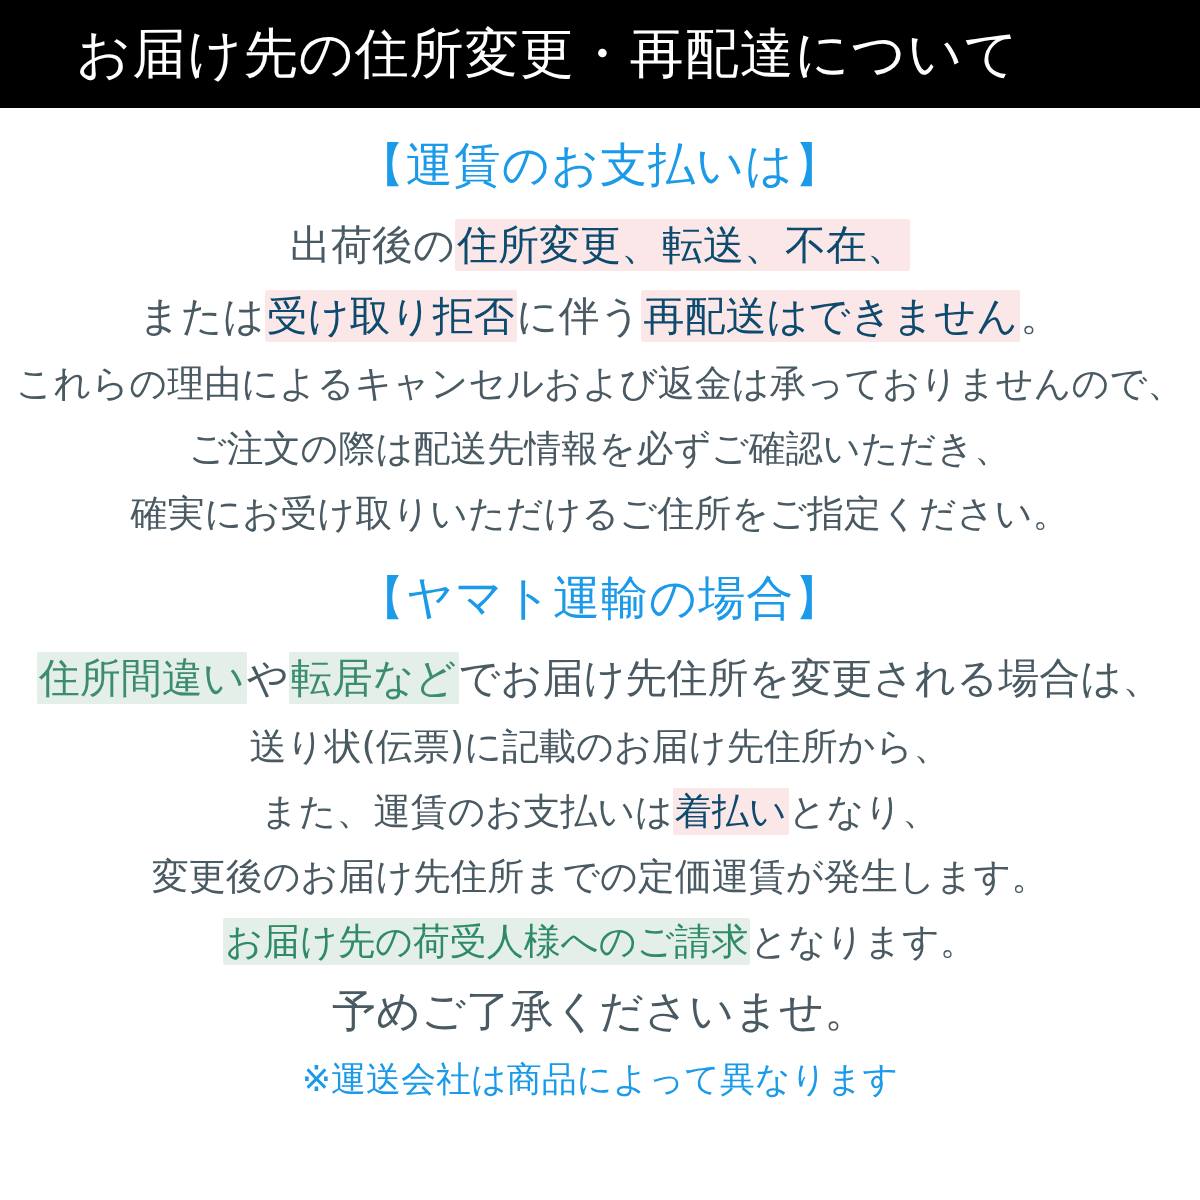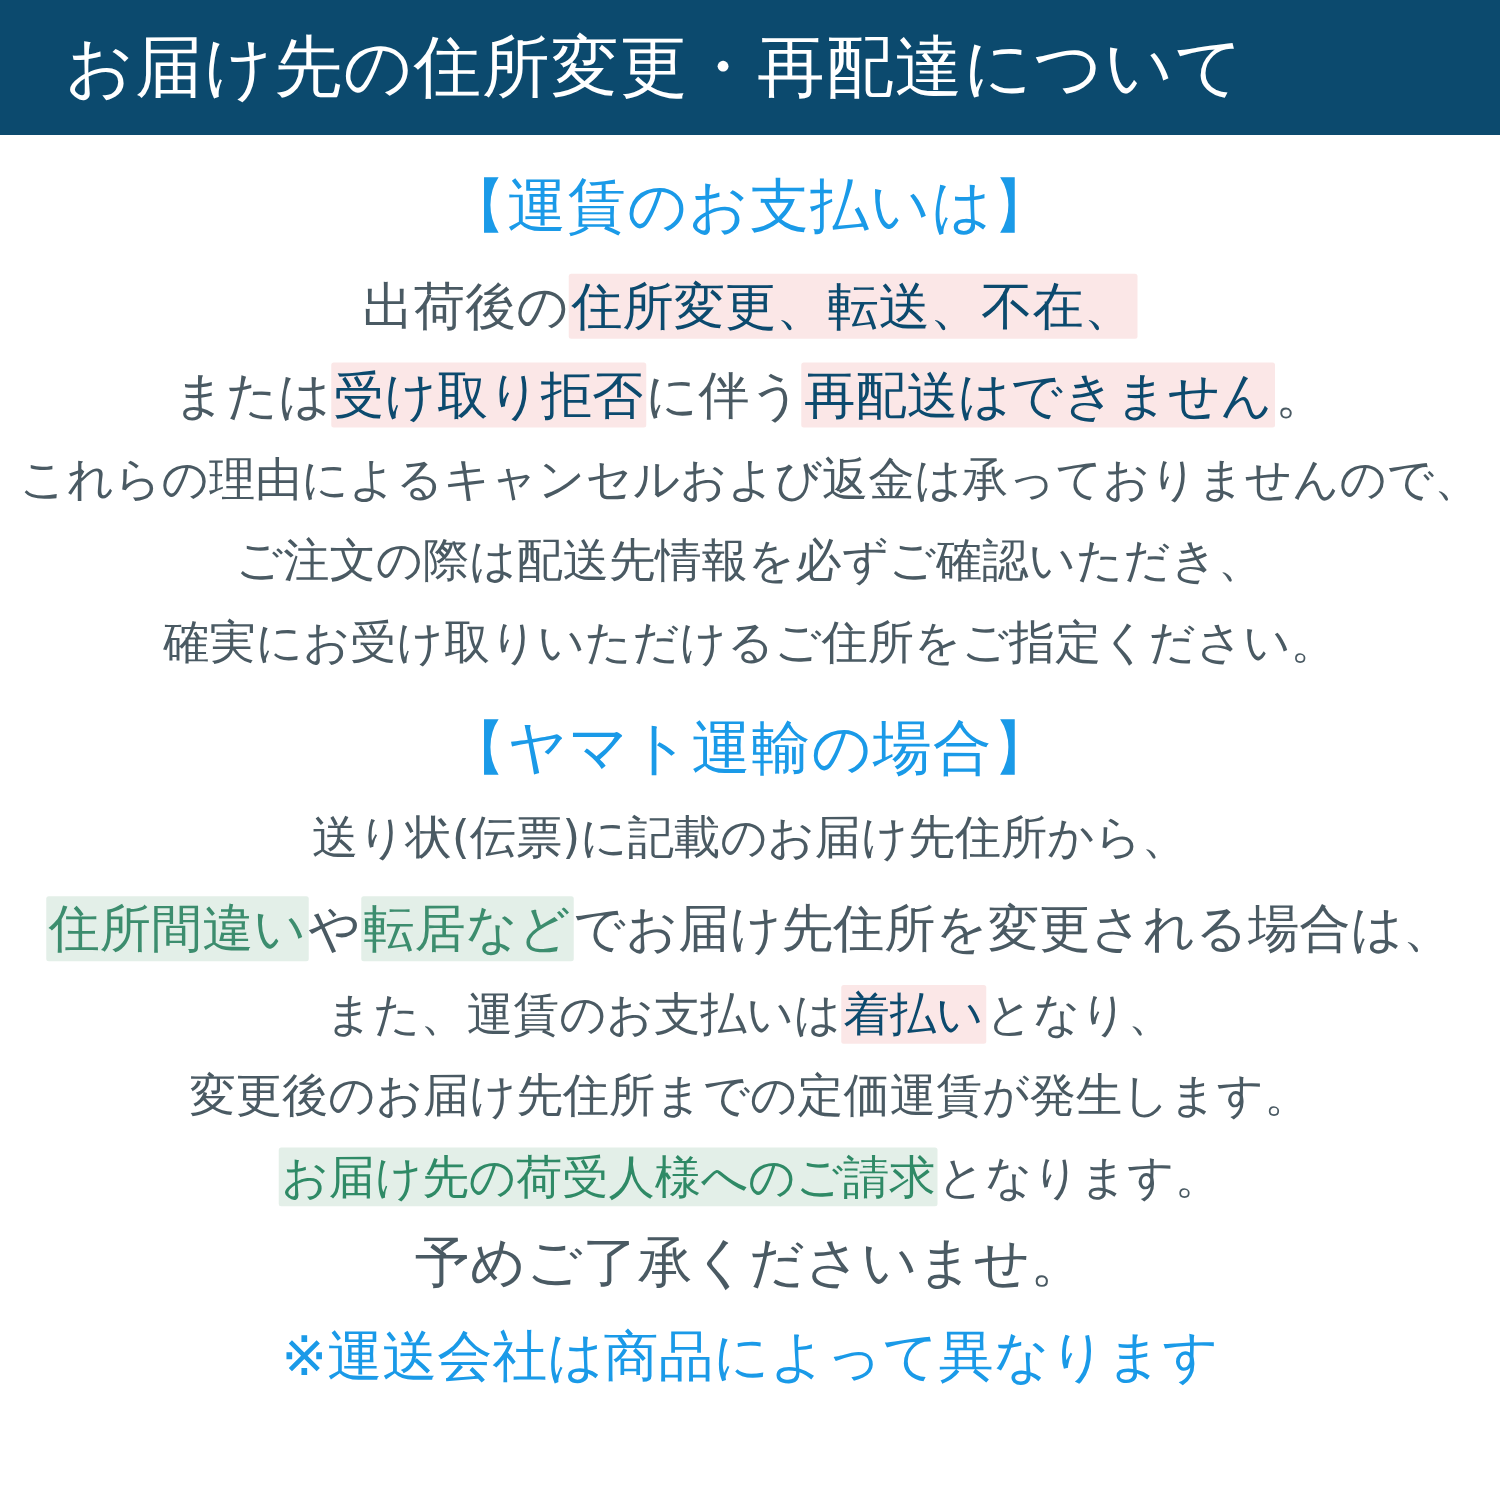--- a/index.html
+++ b/index.html
@@ -18,24 +18,24 @@
     position: relative;
     width: 1200px;
     height: 1200px;
     box-sizing: border-box;
   }
 
   
   .banner {
     width: 1200px;
     height: 108px;
-    background: #0c4a6e;
+    background: #000000;
     display: flex;
     align-items: center;
-    padding-left: 52px;
+    padding-left: 76px;
     box-sizing: border-box;
   }
   .banner-title {
     color: #ffffff;
     font-size: 54px;
     line-height: 1;
     letter-spacing: 1px;
     white-space: nowrap;
   }
 
@@ -85,21 +85,21 @@
   }
   .hl-green-strong {
     background: #e3efe8;
     color: #2f8a66;
     padding: 2px 2px;
     border-radius: 2px;
   }
 
   .note {
     color: #1a9ae8;
-    font-size: 44px;
+    font-size: 35px;
     text-align: center;
     white-space: nowrap;
   }
 </style>
 </head>
 <body>
 
 <div class="page">
 
   <div class="banner">
@@ -117,25 +117,25 @@
     <div class="line lg gap-sm">
       <span>または</span><span class="hl-pink">受け取り拒否</span><span>に伴う</span><span class="hl-pink">再配送はできません</span><span>。</span>
     </div>
 
     <div class="line md gap-sm">これらの理由によるキャンセルおよび返金は承っておりませんので、</div>
     <div class="line md gap-sm">ご注文の際は配送先情報を必ずご確認いただき、</div>
     <div class="line md gap-sm">確実にお受け取りいただけるご住所をご指定ください。</div>
 
     <div class="section-heading second">【ヤマト運輸の場合】</div>
 
-    <div class="line md gap-sm">送り状(伝票)に記載のお届け先住所から、</div>
-
     <div class="line lg gap-md">
       <span class="hl-green">住所間違い</span><span>や</span><span class="hl-green">転居など</span><span>でお届け先住所を変更される場合は、</span>
     </div>
+
+    <div class="line md gap-sm">送り状(伝票)に記載のお届け先住所から、</div>
     <div class="line md gap-sm">
       <span>また、運賃のお支払いは</span><span class="hl-pink">着払い</span><span>となり、</span>
     </div>
 
     <div class="line md gap-sm">変更後のお届け先住所までの定価運賃が発生します。</div>
 
     <div class="line md gap-sm">
       <span class="hl-green-strong">お届け先の荷受人様へのご請求</span><span>となります。</span>
     </div>
 

